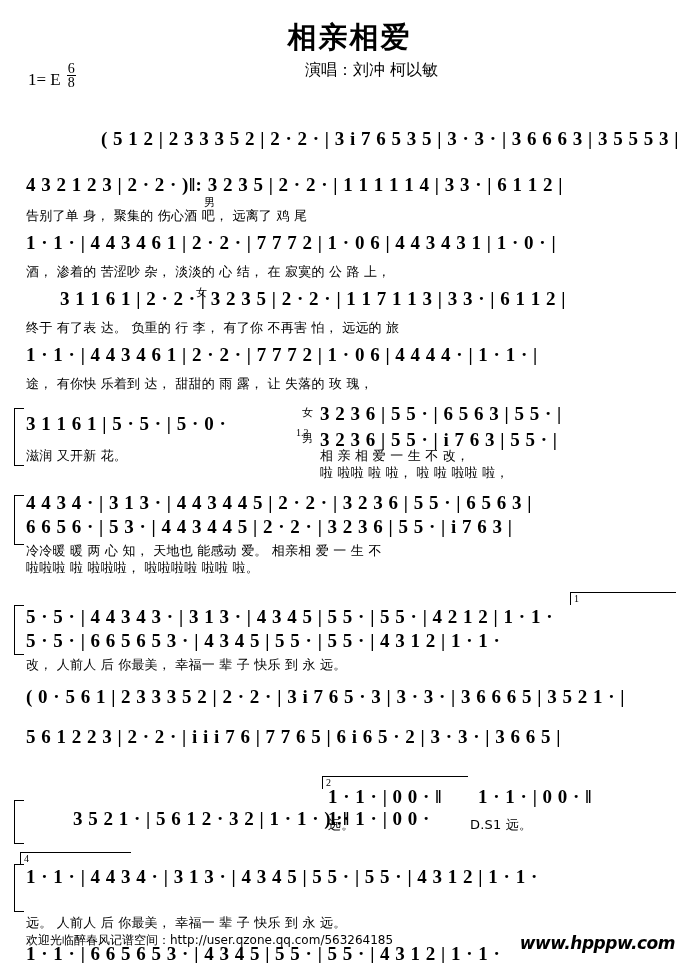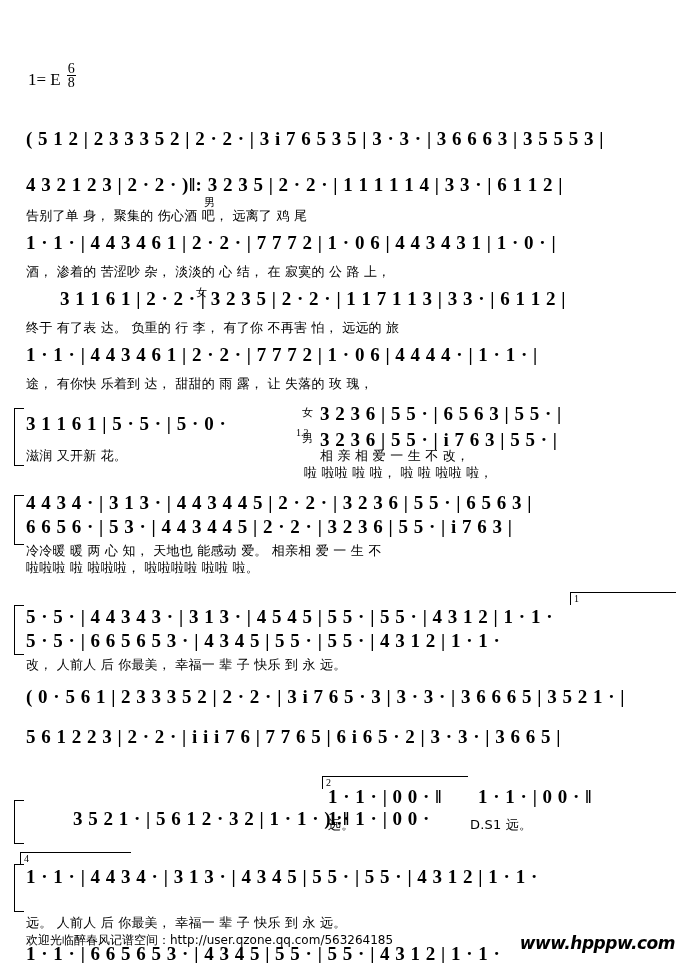--- a/index.html
+++ b/index.html
@@ -146,29 +146,31 @@
     font-weight: bold;
     font-size: 17px;
     letter-spacing: -0.5px;
   }
 </style>
 </head>
 <body>
 
 <div class="sheet">
 
+  <div class="title">相亲相爱</div>
 
   <div class="key-sig">
     <span>1= E</span><span class="frac"><span class="num">6</span><span class="den">8</span></span>
   </div>
 
+  <div class="singer">演唱：刘冲  柯以敏</div>
 
 
   <div class="system" style="top:128px;">
-    <div class="notes" style="top:0;">( 5 1 2  |  2 3 3  3 5 2  |  2 ·  2 ·  |  3 i 7  6 5 3 5  |  3 · 3 ·  |  3 6 6  6 3  |  3 5 5  5 3  |</div>
+    <div class="notes" style="top:0;text-align:right;">( 5 1 2  |  2 3 3  3 5 2  |  2 ·  2 ·  |  3 i 7  6 5 3 5  |  3 · 3 ·  |  3 6 6  6 3  |  3 5 5  5 3  |</div>
   </div>
 
   <div class="system" style="top:174px;">
     <div class="notes" style="top:0;">4 3 2  1 2 3  |  2 ·  2 · )‖: 3 2 3 5  |  2 ·  2 ·  |  1 1 1  1 1 4  |  3 3 ·  |  6 1 1 2  |</div>
     <div class="rolelabel" style="left:204px; top:21px;">男</div>
     <div class="lyrics" style="top:33px;">告别了单  身，          聚集的 伤心酒    吧，        远离了 鸡 尾</div>
   </div>
 
   <div class="system" style="top:232px;">
     <div class="notes" style="top:0;">1 ·  1 ·  |  4 4 3  4 6 1  |  2 ·  2 ·  |  7 7 7 2  |  1 · 0 6  |  4 4 3  4 3 1  |  1 ·  0 ·  |</div>
@@ -191,37 +193,37 @@
     <div class="notes" style="top:8px; left:26px; width:290px;">3 1  1 6 1  |  5 · 5 ·  |  5 · 0 ·</div>
     <div class="notes" style="top:-2px; left:320px;">3 2  3 6  |  5 5 ·  |  6 5 6 3  |  5 5 ·  |</div>
     <div class="rolelabel" style="left:302px; top:0px;">女</div>
     <div class="notes" style="top:24px; left:320px;">3 2  3 6  |  5 5 ·  |  i 7 6 3  |  5 5 ·  |</div>
     <div class="rolelabel" style="left:302px; top:26px;">男</div>
     <div class="volta" style="left:293px; top:22px; width:22px; border-top:none; border-left:none;">
       <span>1.2</span>
     </div>
     <div class="lyrics" style="top:42px; left:26px;">滋润 又开新    花。</div>
     <div class="lyrics" style="top:42px; left:320px;">相 亲 相        爱        一 生 不  改，</div>
-    <div class="lyrics" style="top:59px; left:304px;">啦 啦啦 啦  啦，      啦 啦 啦啦  啦，</div>
+    <div class="lyrics" style="top:59px; left:320px;">啦 啦啦 啦  啦，      啦 啦 啦啦  啦，</div>
   </div>
 
   <div class="system" style="top:492px;">
     <div class="bracket" style="left:14px; top:3px; height:48px;"></div>
     <div class="notes" style="top:0px;">4 4 3 4 ·  |  3 1 3 ·  |  4 4 3  4 4 5  |  2 ·  2 ·  |  3 2 3 6  |  5 5 ·  |  6 5 6 3  |</div>
     <div class="notes" style="top:24px;">6 6 5 6 ·  |  5 3 ·  |  4 4 3  4 4 5  |  2 ·  2 ·  |  3 2 3 6  |  5 5 ·  |  i 7 6 3  |</div>
     <div class="lyrics" style="top:50px;">冷冷暖 暖     两 心 知，     天地也 能感动    爱。        相亲相  爱          一 生 不</div>
     <div class="lyrics" style="top:67px;">啦啦啦 啦     啦啦啦，     啦啦啦啦 啦啦   啦。</div>
   </div>
 
   <div class="system" style="top:602px;">
     <div class="bracket" style="left:14px; top:3px; height:48px;"></div>
     <div class="volta" style="left:570px; top:-10px; width:105px;">
       <span>1</span>
     </div>
-    <div class="notes" style="top:4px;">5 · 5 ·  |  4 4 3  4 3 ·  |  3 1 3 ·  |  4 5 4 5  |  5 5 ·  |  5 5 ·  |  4 3 1 2  |  1 ·  1 ·</div>
+    <div class="notes" style="top:4px;">5 · 5 ·  |  4 4 3  4 3 ·  |  3 1 3 ·  |  4 3 4 5  |  5 5 ·  |  5 5 ·  |  4 2 1 2  |  1 ·  1 ·</div>
     <div class="notes" style="top:28px;">5 · 5 ·  |  6 6 5  6 5 3 ·  |  4 3 4 5  |  5 5 ·  |  5 5 ·  |  4 3 1 2  |  1 ·  1 ·</div>
     <div class="lyrics" style="top:54px;">改，        人前人 后      你最美，   幸福一 辈    子        快乐 到 永   远。</div>
   </div>
 
   <div class="system" style="top:686px;">
     <div class="notes" style="top:0;">( 0 ·  5 6 1  |  2 3 3  3 5 2  |  2 ·  2 ·  |  3 i 7 6 5 · 3  |  3 · 3 ·  |  3 6  6 6 5  |  3 5 2 1 ·  |</div>
   </div>
 
   <div class="system" style="top:726px;">
     <div class="notes" style="top:0;">5 6 1  2 2 3  |  2 ·  2 ·  |  i i  i 7 6  |  7 7 6 5  |  6 i 6 5 · 2  |  3 ·  3 ·  |  3 6 6 5  |</div>

